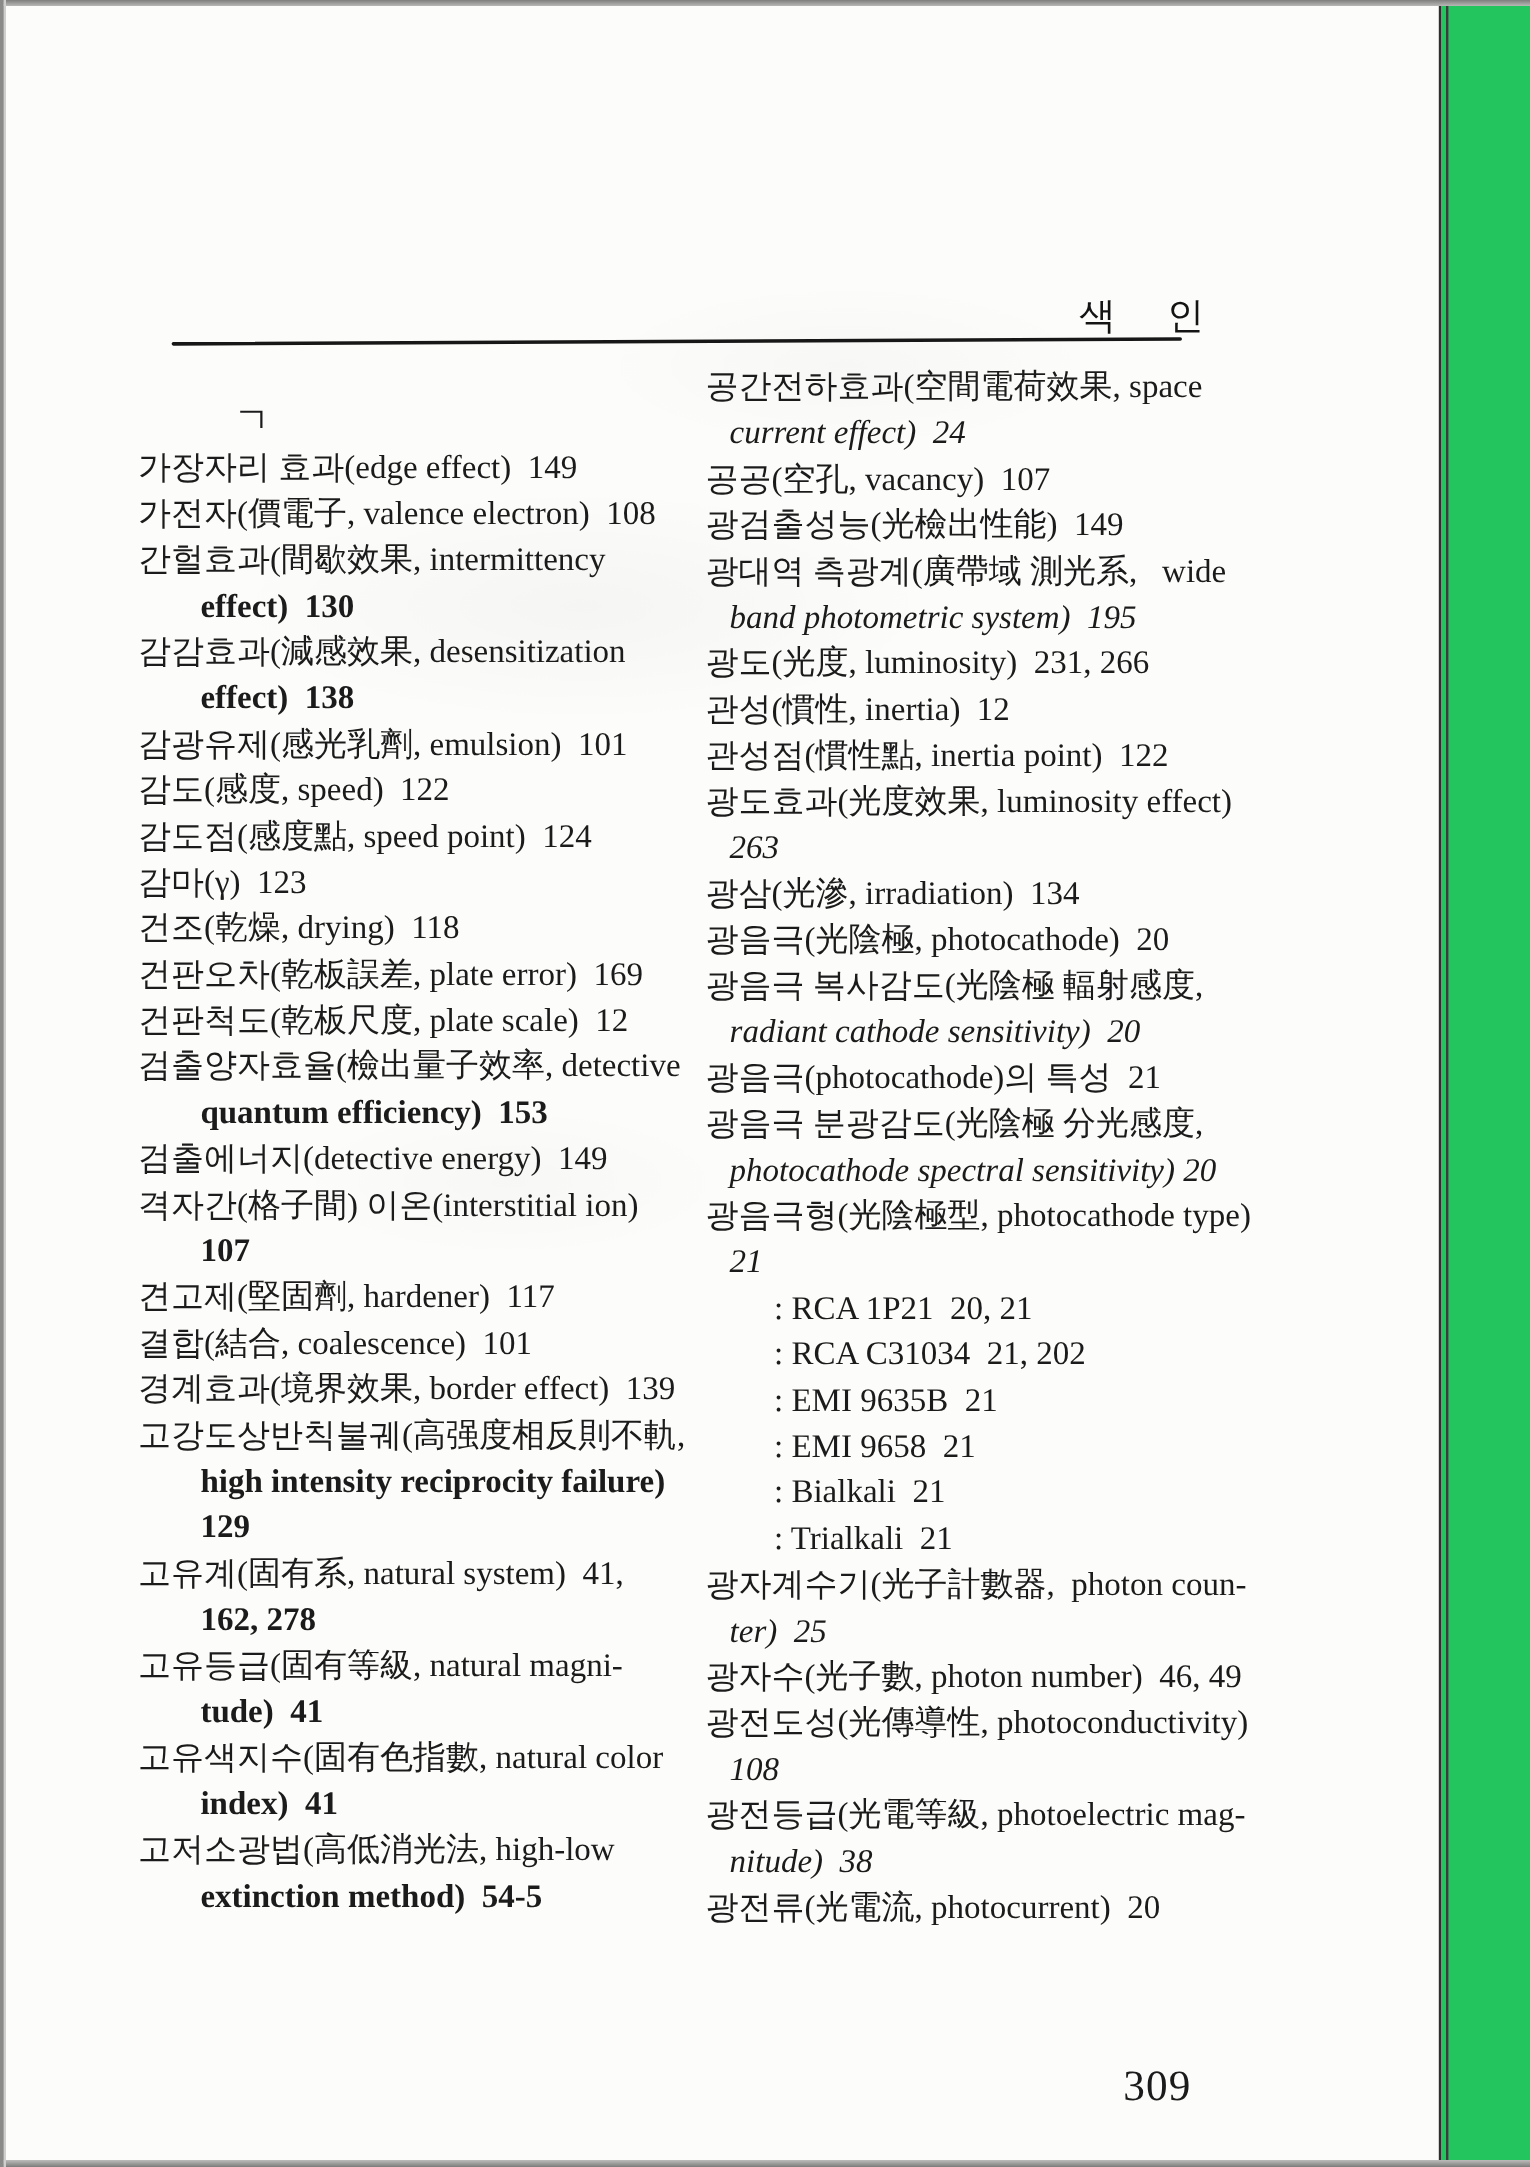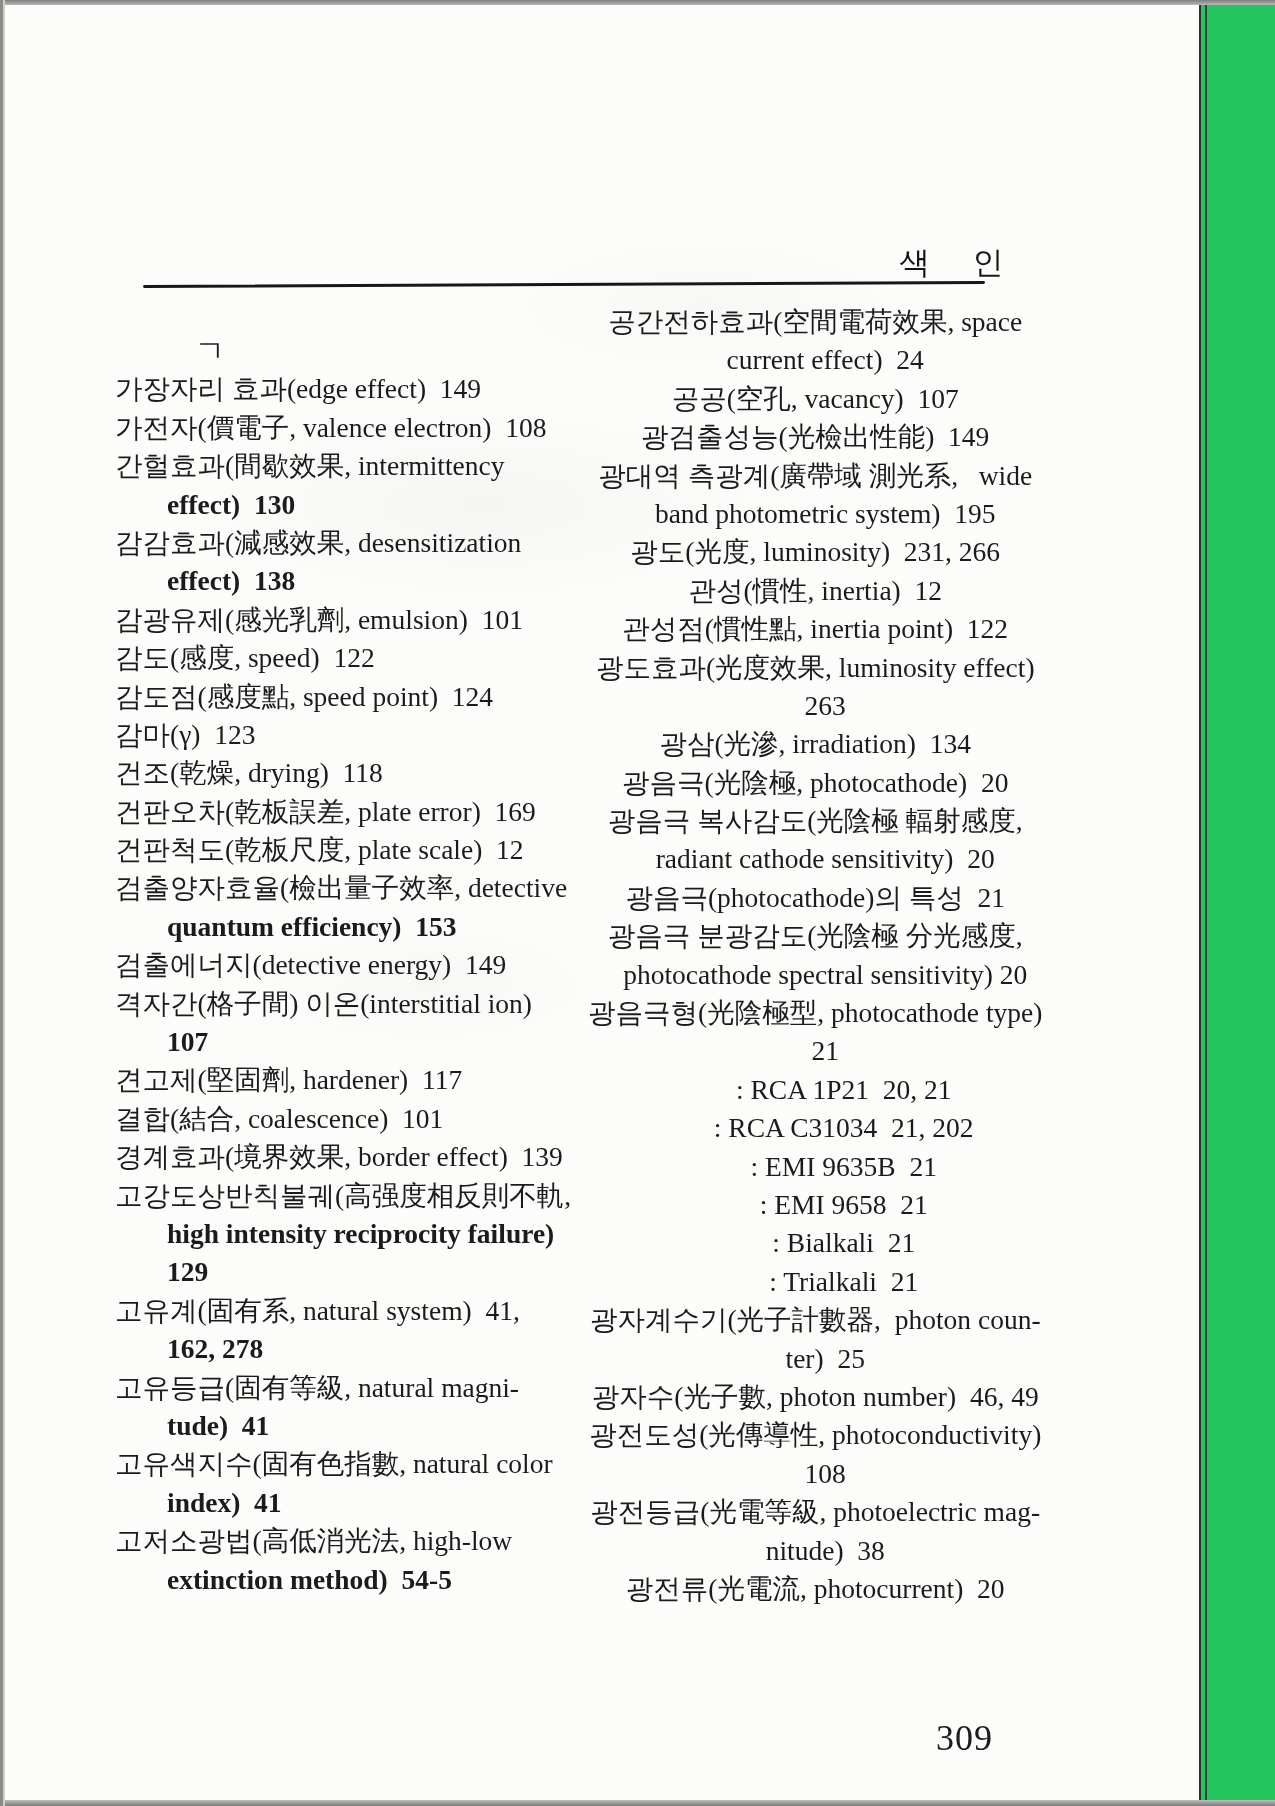--- a/index.html
+++ b/index.html
@@ -41,24 +41,24 @@
     position:absolute; left:143px; top:283px; width:842px; height:3px;
     background:#171717; border-radius:2px;
     transform:rotate(-0.28deg);
   }
   .col {
     position:absolute;
     font-size:27.5px; line-height:38.4px;
     white-space:pre;
   }
   .col-left  { left:115px; top:332px; }
-  .col-right { left:588px; top:303px;text-align:center; }
+  .col-right { left:588px; top:303px; }
   .line { height:38.4px; }
   .col-left  .ind1 { padding-left:52px;font-weight:bold; }
-  .col-right .ind1 { padding-left:20px; }
+  .col-right .ind1 { padding-left:20px;font-style:italic; }
   .col-right .ind2 { padding-left:57px; }
   .indsec { padding-left:80px; font-size:30px; }
   .page-number {
     position:absolute; left:936px; top:1717px;
     font-size:36px; letter-spacing:1px;
   }
 </style>
 </head>
 <body>
 

